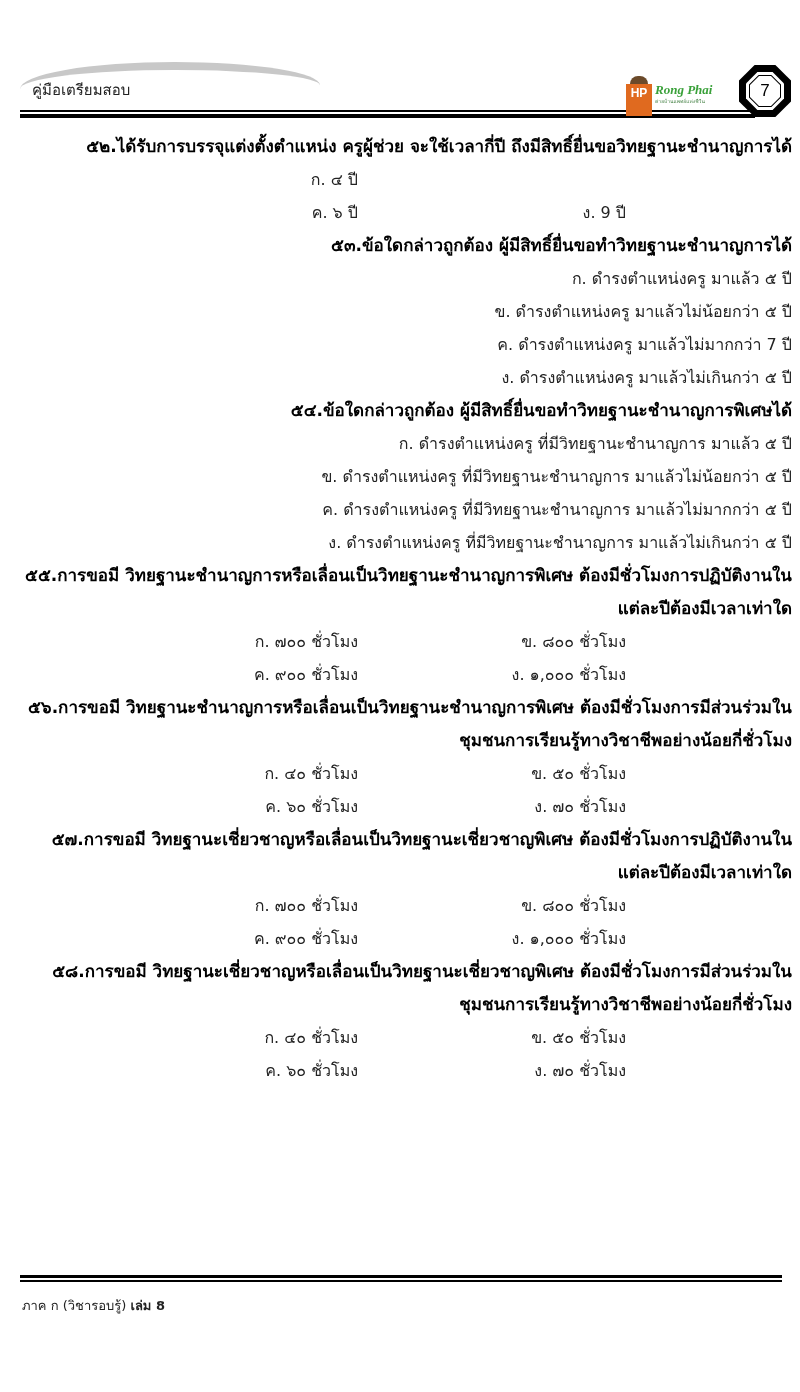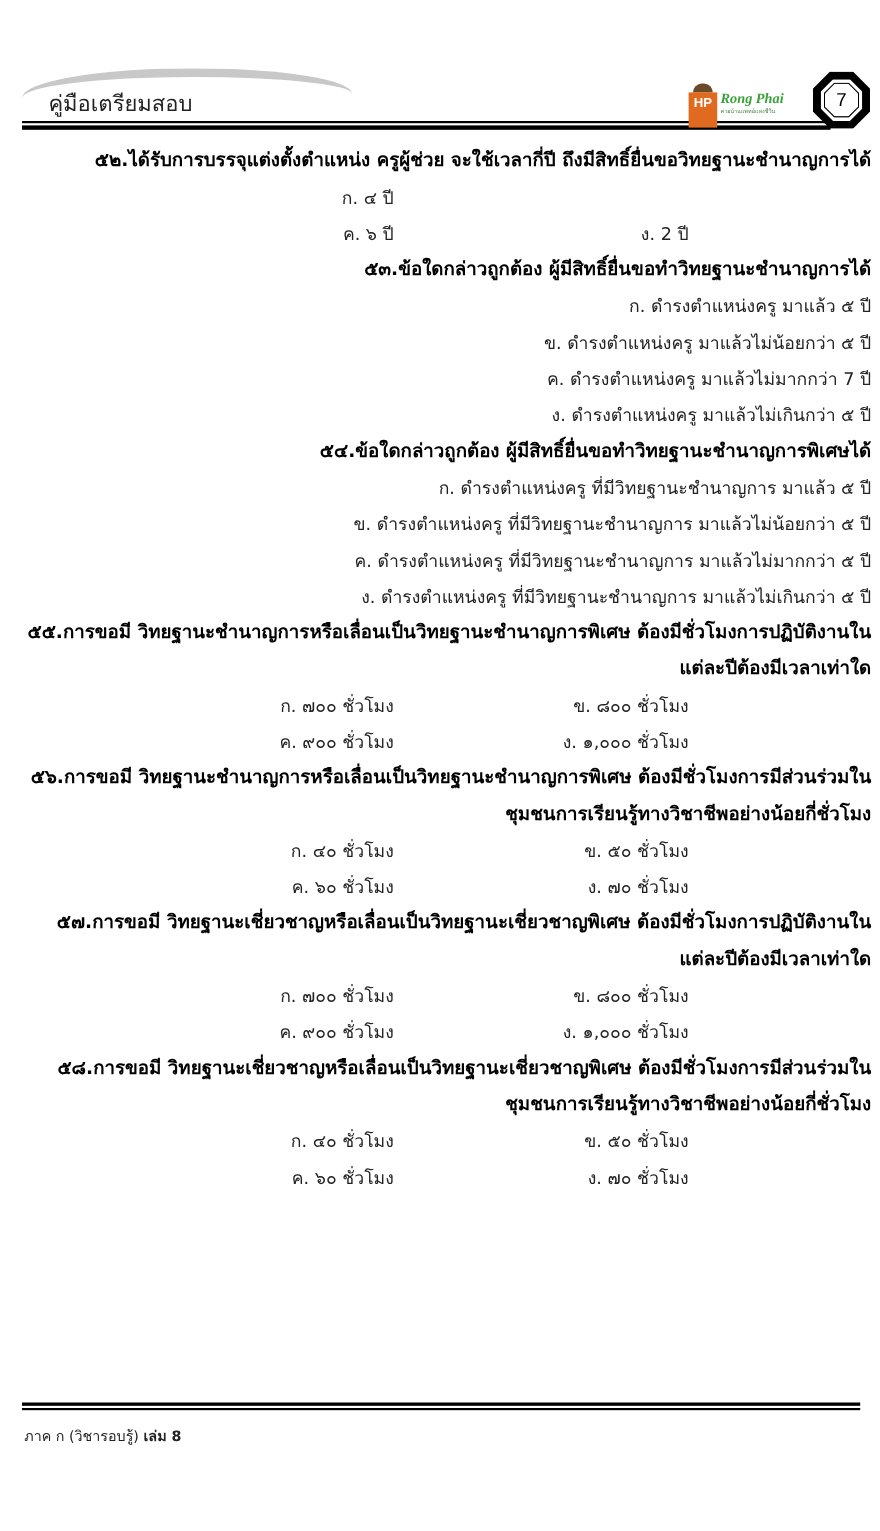--- a/index.html
+++ b/index.html
@@ -5,21 +5,21 @@
   html, body { margin:0; padding:0; }
   body {
     width:800px; height:1392px; background:#ffffff; position:relative; overflow:hidden;
     font-family:"DejaVu Sans", "Liberation Sans", sans-serif; color:#111;
   }
   .header-swoosh {
     position:absolute; left:20px; top:62px; width:300px; height:40px;
     border-top:8px solid #c8c8c8; border-radius:160px 150px 0 0 / 28px 24px 0 0;
   }
   .header-title {
-    position:absolute; left:44px; top:78px; font-size:20px; color:#222;
+    position:absolute; left:32px; top:78px; font-size:15px; color:#222;
   }
   .header-rule {
     position:absolute; left:20px; top:110px; width:735px; height:2px; background:#000;
   }
   .header-rule2 {
     position:absolute; left:20px; top:114px; width:735px; height:4px; background:#000;
   }
   .logo {
     position:absolute; left:626px; top:74px; width:110px; height:32px;
   }
@@ -103,21 +103,21 @@
 
 <div class="content">
 
   <div>
     <p class="q-stem">๕๒.ได้รับการบรรจุแต่งตั้งตำแหน่ง ครูผู้ช่วย จะใช้เวลากี่ปี ถึงมีสิทธิ์ยื่นขอวิทยฐานะชำนาญการได้</p>
     <div class="opt-row">
       <span class="opt">ก. ๔ ปี</span>
     </div>
     <div class="opt-row">
       <span class="opt">ค. ๖ ปี</span>
-      <span class="opt">ง. 2 ปี</span>
+      <span class="opt">ง. 9 ปี</span>
     </div>
   </div>
 
   <div class="opt-list">
     <p class="q-stem">๕๓.ข้อใดกล่าวถูกต้อง ผู้มีสิทธิ์ยื่นขอทำวิทยฐานะชำนาญการได้</p>
     <div class="opt-line">ก. ดำรงตำแหน่งครู  มาแล้ว ๕ ปี</div>
     <div class="opt-line">ข. ดำรงตำแหน่งครู  มาแล้วไม่น้อยกว่า ๕ ปี</div>
     <div class="opt-line">ค. ดำรงตำแหน่งครู  มาแล้วไม่มากกว่า 7 ปี</div>
     <div class="opt-line">ง. ดำรงตำแหน่งครู  มาแล้วไม่เกินกว่า ๕ ปี</div>
   </div>

